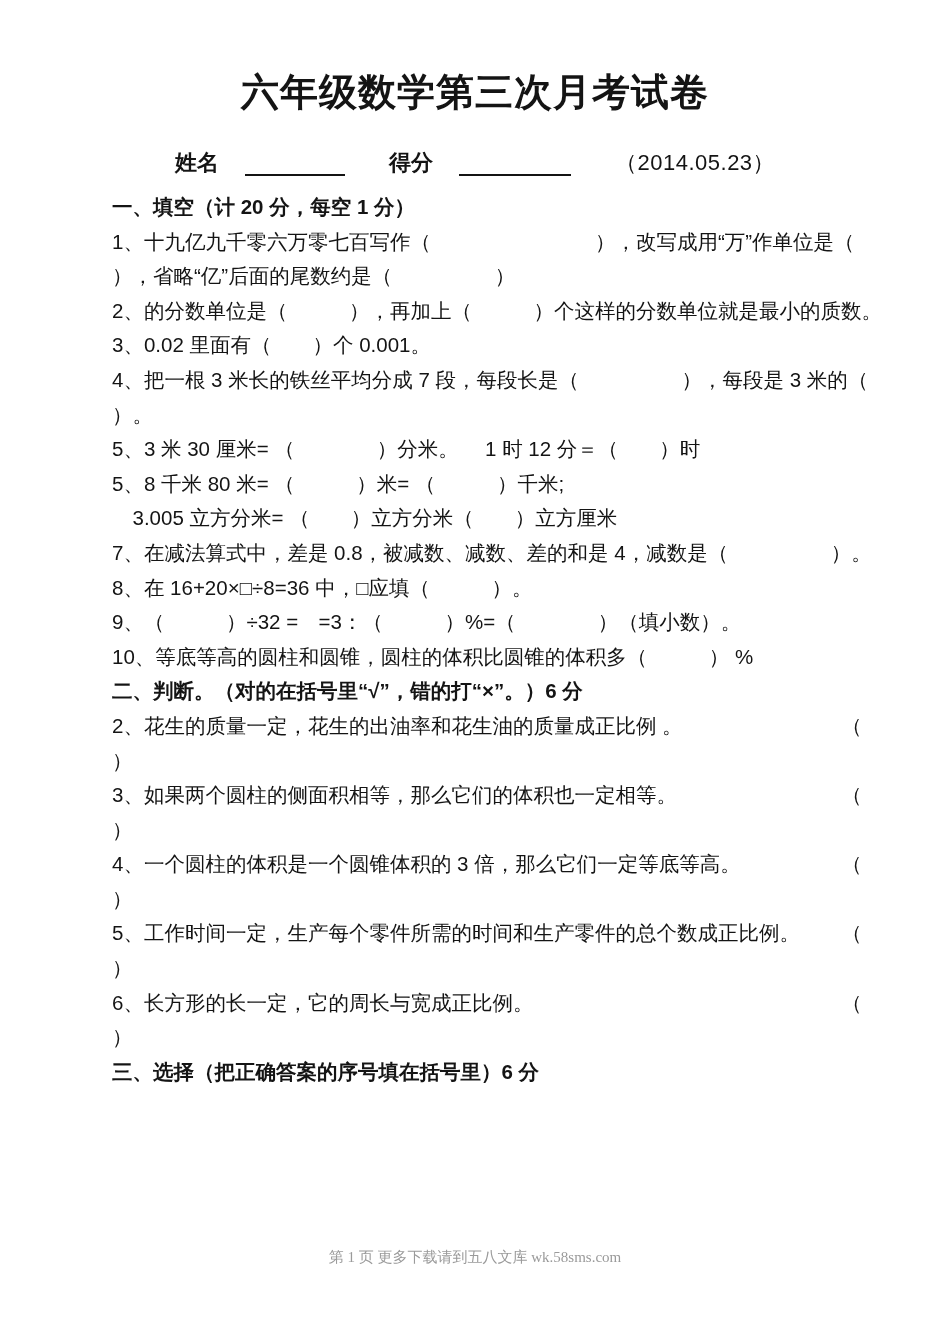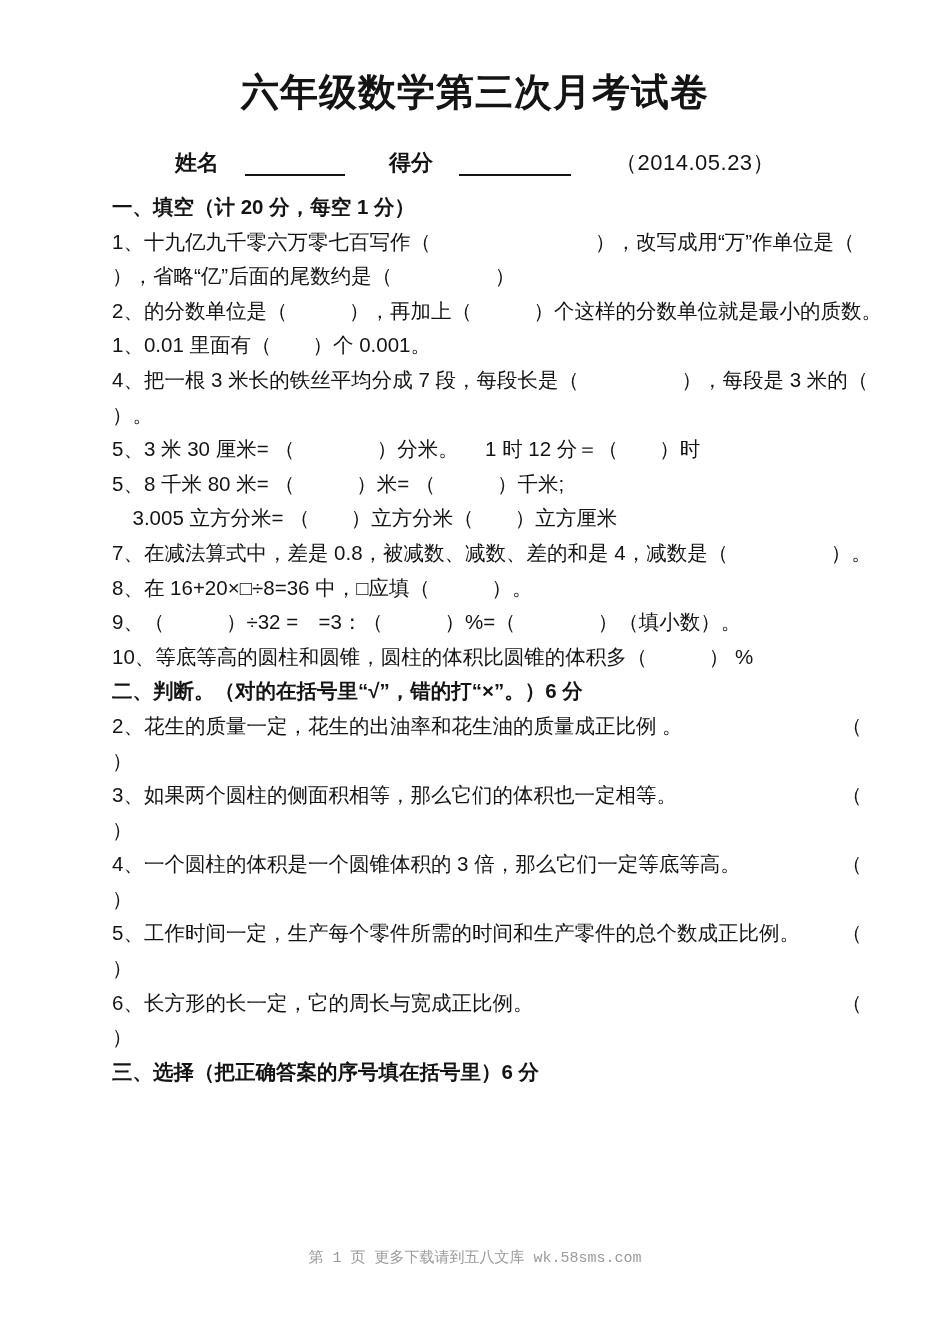--- a/index.html
+++ b/index.html
@@ -52,21 +52,21 @@
   .jbracket { flex: 0 0 auto; }
   .jbracket.inset { margin-right: 46px; }
   .footer {
     position: absolute;
     left: 0;
     right: 0;
     top: 1248px;
     text-align: center;
     color: #9a9a9a;
     font-size: 15px;
-    font-family: Liberation Mono, monospace;
+    font-family: Liberation Serif, serif;
   }
 </style>
 </head>
 <body>
 
 <div class="page">
 
   <h1 class="title">六年级数学第三次月考试卷</h1>
 
   <div class="header-row">
@@ -76,21 +76,21 @@
     <span class="blank score-blank"></span>
     <span class="exam-date">（2014.05.23）</span>
   </div>
 
   <div class="content">
 
     <div class="sec-heading">一、填空（计 20 分，每空 1 分）</div>
     <div class="line">1、十九亿九千零六万零七百写作（　　　　　　　　），改写成用“万”作单位是（</div>
     <div class="line">），省略“亿”后面的尾数约是（　　　　　）</div>
     <div class="line">2、的分数单位是（　　　），再加上（　　　）个这样的分数单位就是最小的质数。</div>
-    <div class="line">1、0.01 里面有（　　）个 0.001。</div>
+    <div class="line">3、0.02 里面有（　　）个 0.001。</div>
     <div class="line">4、把一根 3 米长的铁丝平均分成 7 段，每段长是（　　　　　），每段是 3 米的（</div>
     <div class="line">）。</div>
     <div class="line">5、3 米 30 厘米= （　　　　）分米。　 1 时 12 分＝（　　）时</div>
     <div class="line">5、8 千米 80 米= （　　　）米= （　　　）千米;</div>
     <div class="line">　3.005 立方分米= （　　）立方分米（　　）立方厘米</div>
     <div class="line">7、在减法算式中，差是 0.8，被减数、减数、差的和是 4，减数是（　　　　　）。</div>
     <div class="line">8、在 16+20×□÷8=36 中，□应填（　　　）。</div>
     <div class="line">9、（　　　）÷32 =　=3：（　　　）%=（　　　　）（填小数）。</div>
     <div class="line">10、等底等高的圆柱和圆锥，圆柱的体积比圆锥的体积多（　　　） %</div>
 

